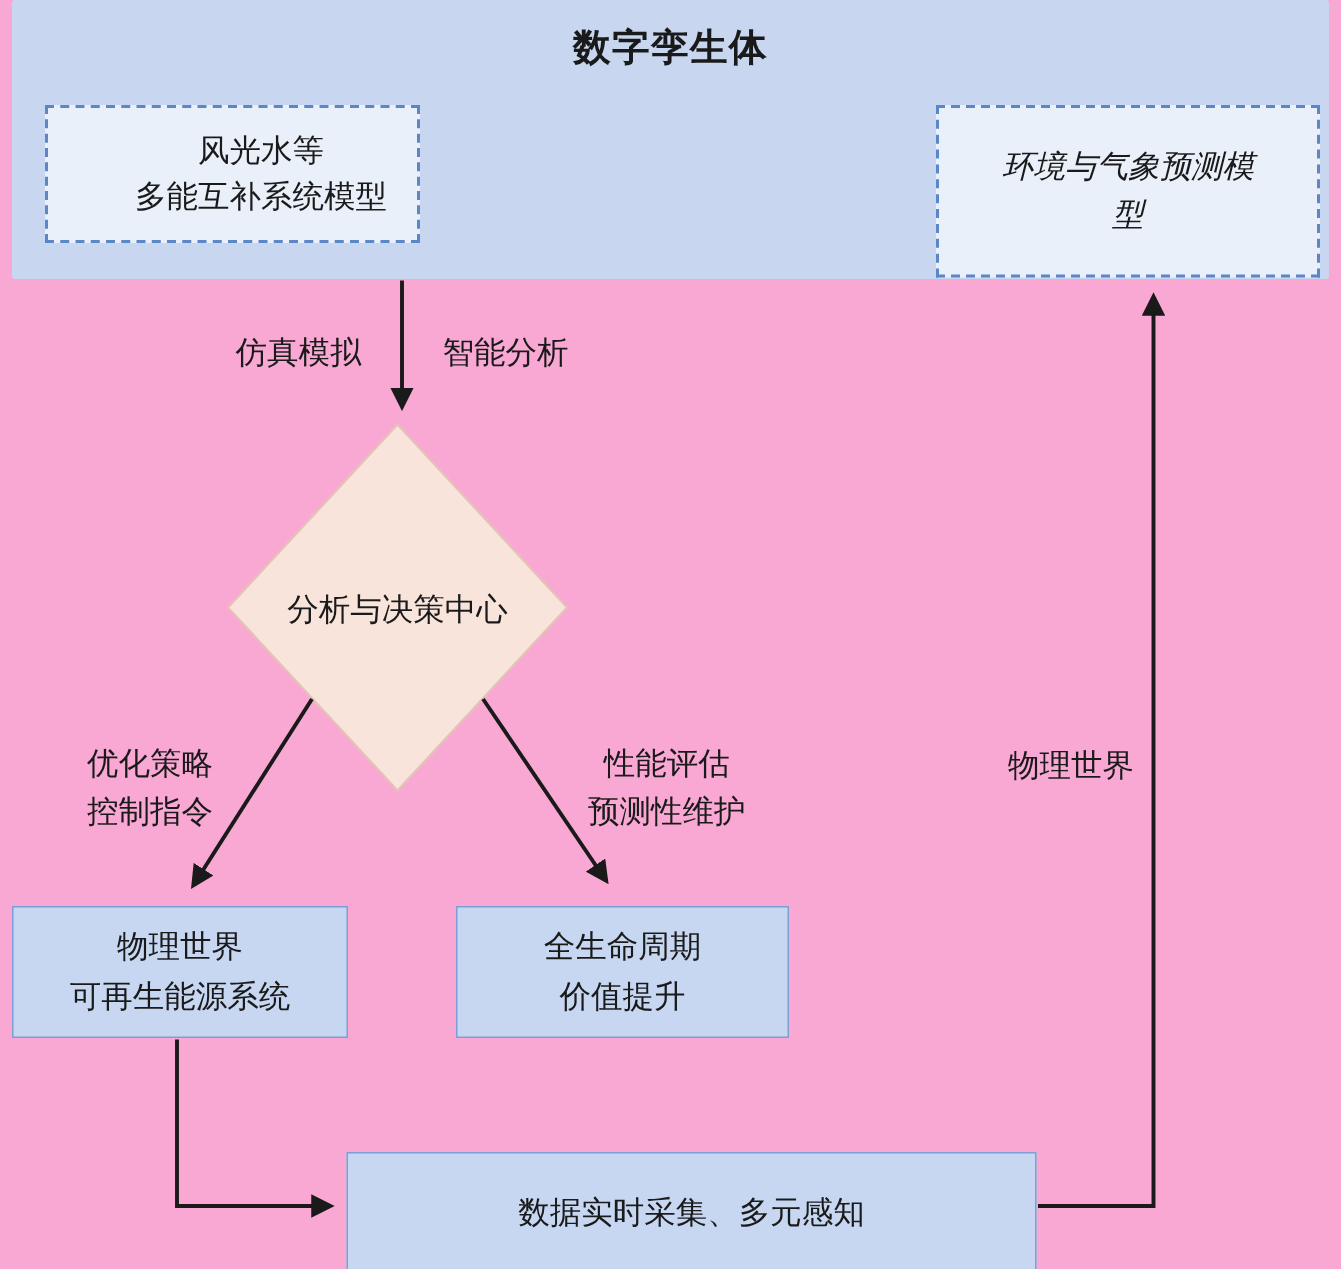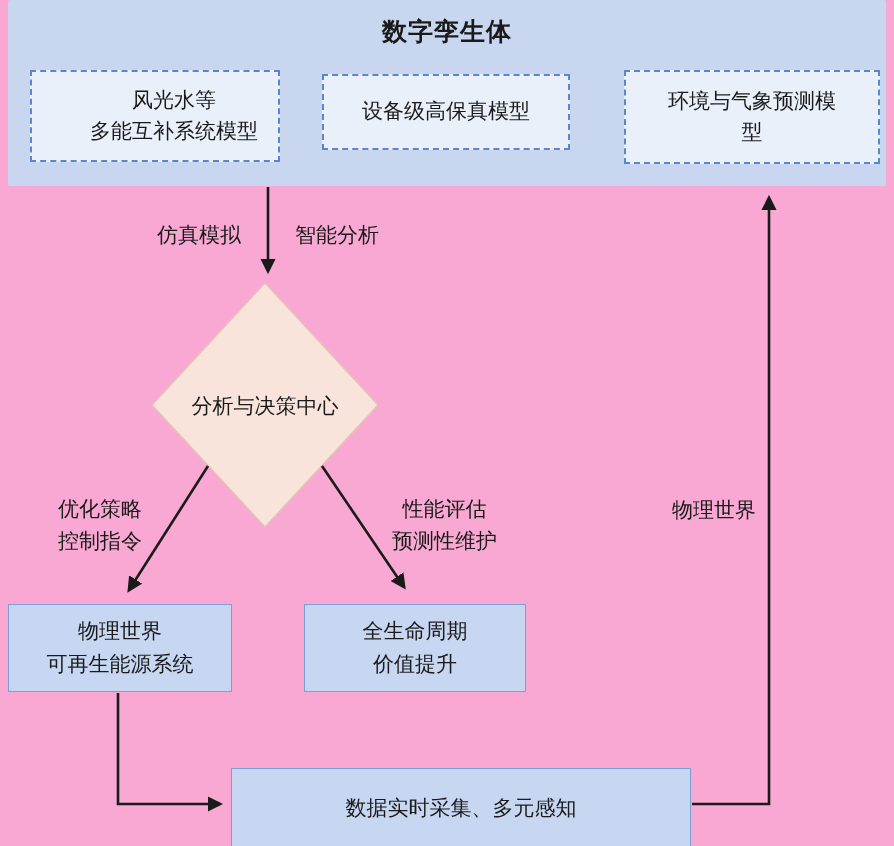--- a/index.html
+++ b/index.html
@@ -43,21 +43,21 @@
     justify-content: center;
     text-align: center;
     font-size: 21px;
     font-weight: 500;
     line-height: 1.5;
     white-space: pre-line;
     padding: 4px 10px;
   }
   .db-1 { left: 22px;  top: 70px; width: 250px; height: 92px; padding-left: 48px; }
   .db-2 { left: 314px; top: 74px; width: 248px; height: 76px; }
-  .db-3 { left: 616px; top: 70px; width: 256px; height: 94px; }
+  .db-3 { left: 616px; top: 70px; width: 256px; height: 115px; font-style: italic; }
 
   
   .node-box {
     position: absolute;
     background: #c7d7f2;
     border: 1.5px solid #7d9fd6;
     display: flex;
     align-items: center;
     justify-content: center;
     text-align: center;
@@ -104,21 +104,20 @@
 </style>
 </head>
 <body>
 
 <div class="canvas">
 
   <div class="panel">
     <div class="panel-title">数字孪生体</div>
     <div class="dashed-box db-1">风光水等
 多能互补系统模型</div>
-    <div class="dashed-box db-2">设备级高保真模型</div>
     <div class="dashed-box db-3">环境与气象预测模
 型</div>
   </div>
 
   <div class="node-box nb-physical">物理世界
 可再生能源系统</div>
   <div class="node-box nb-lifecycle">全生命周期
 价值提升</div>
   <div class="node-box nb-bottom">数据实时采集、多元感知</div>
 

